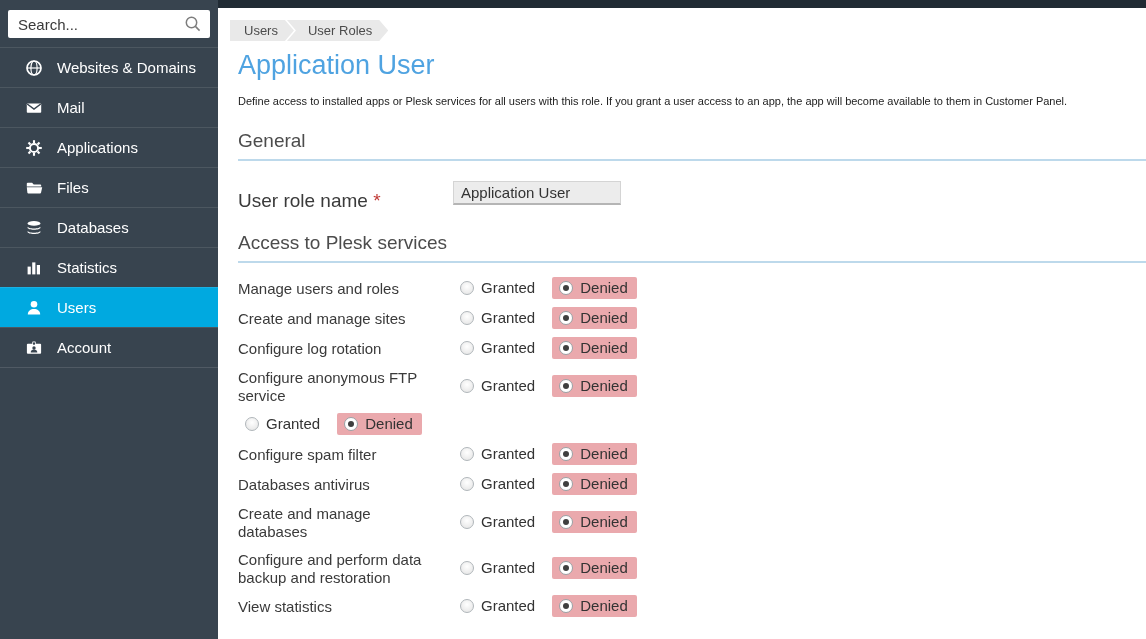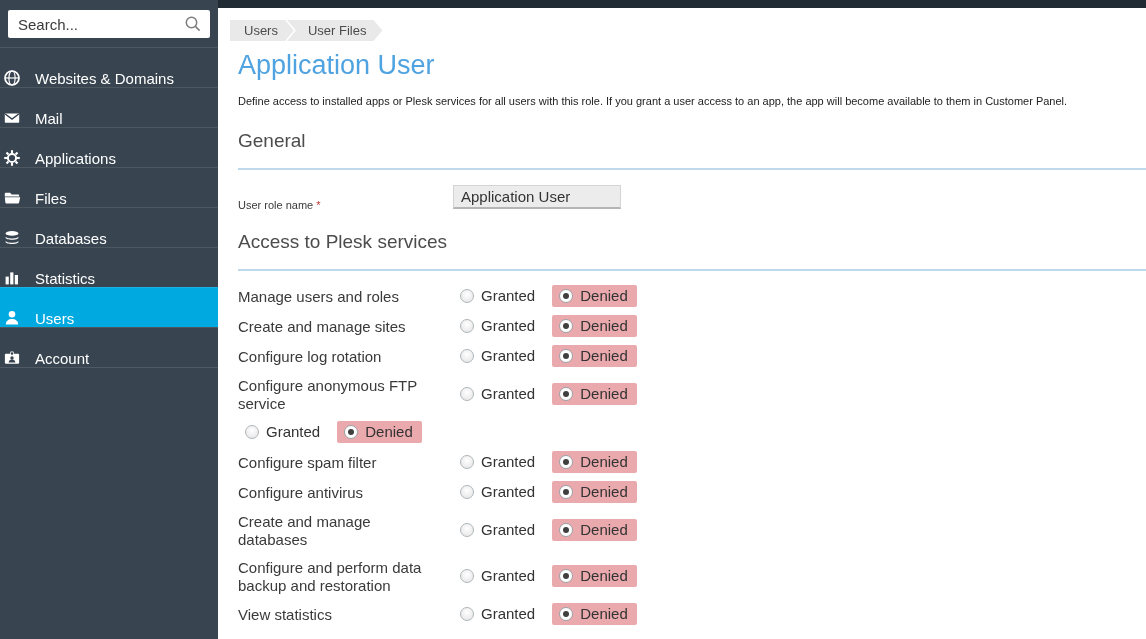--- a/index.html
+++ b/index.html
@@ -23,46 +23,46 @@
   .sidebar{position:absolute;left:0;top:0;bottom:0;width:218px;background:var(--sidebar-bg);z-index:4;}
   .search-wrap{position:relative;padding:10px 8px 9px 8px;}
   .search-input{
     width:100%;height:28px;border:none;border-radius:2px;background:#fff;
     font-family:inherit;font-size:15px;color:#333;padding:0 32px 0 10px;outline:none;
   }
   .search-input::placeholder{color:#3a3a3a;opacity:1;}
   .search-icon{position:absolute;right:16px;top:15px;width:18px;height:18px;cursor:pointer;}
   .nav{border-bottom:1px solid rgba(255,255,255,0.12);}
   .nav-item{
-    display:flex;align-items:flex-end;height:40px;border-top:1px solid rgba(255,255,255,0.10);
-    padding-left:2px;color:#fff;font-size:15px;cursor:pointer;
+    display:flex;align-items:center;height:40px;border-top:1px solid rgba(255,255,255,0.10);
+    padding-left:24px;color:#fff;font-size:15px;cursor:pointer;
   }
   .nav-item.selected{background:var(--selected-item-bg);}
   .nav-icon{width:20px;height:18px;margin-right:13px;display:flex;align-items:center;justify-content:center;flex:0 0 20px;}
   .nav-icon svg{display:block;}
   
   .content{position:absolute;left:218px;top:8px;right:0;bottom:0;background:#fff;padding-left:20px;overflow:hidden;}
   .breadcrumb{display:flex;margin:12px 0 0 -8px;height:21px;}
   .crumb{
     background:#e9e9e9;color:#4b4b4b;font-size:13px;line-height:21px;
     padding:0 16px 0 14px;cursor:pointer;
     clip-path:polygon(0 0, calc(100% - 9px) 0, 100% 50%, calc(100% - 9px) 100%, 0 100%);
   }
   .crumb + .crumb{
     margin-left:-7px;padding-left:21px;
     clip-path:polygon(0 0, calc(100% - 9px) 0, 100% 50%, calc(100% - 9px) 100%, 0 100%, 9px 50%);
   }
   .page-title{font-size:27px;font-weight:400;color:var(--title-color);margin:9px 0 0 0;}
   .page-desc{font-size:11px;color:#222;line-height:1.45;margin:13px 0 0 0;max-width:910px;}
   .section-heading{
     font-size:19px;font-weight:400;color:#4c4c4c;
-    margin:20px 0 0 0;padding-bottom:16px;border-bottom:2px solid var(--heading-underline);
+    margin:20px 0 0 0;padding-bottom:7px;border-bottom:2px solid var(--heading-underline);
   }
   .form-row{display:flex;align-items:center;margin-top:13px;}
-  .form-label{width:195px;margin-right:20px;font-size:11px;color:#3a3a3a;margin-top:16px;}
+  .form-label{width:195px;margin-right:20px;font-size:19px;color:#3a3a3a;margin-top:16px;}
   .req{color:var(--required-asterisk);}
   .role-input{
     width:168px;height:24px;background:#ececec;border:1px solid #d4d4d4;border-bottom:2px solid #b5b5b5;
     font-family:inherit;font-size:15px;color:#333;padding:0 7px;outline:none;
   }
   .services{margin-top:14px;}
   .service-row{display:flex;align-items:center;margin-top:8px;}
   .service-row:first-child{margin-top:0;}
   .service-label{width:195px;margin-right:20px;font-size:15px;color:#3a3a3a;line-height:18px;padding-top:2px;}
   .options{display:flex;align-items:flex-start;}
@@ -200,21 +200,21 @@
           </svg>
         </span>
     <span class="nav-label">Account</span>
   </div>
 </div>
 </div>
 
 <div class="content">
   <div class="breadcrumb">
     <span class="crumb">Users</span>
-    <span class="crumb">User Files</span>
+    <span class="crumb">User Roles</span>
   </div>
 
   <h1 class="page-title">Application User</h1>
   <p class="page-desc">Define access to installed apps or Plesk services for all users with this role. If you grant a user access to an app, the app will become available to them in Customer Panel.</p>
 
   <h2 class="section-heading">General</h2>
   <div class="form-row">
     <span class="form-label">
       <span>User role name</span>
       <span class="req">*</span>
@@ -301,21 +301,21 @@
         <span class="option-label">Granted</span>
       </span>
       <span class="option option-denied sel-denied">
         <span class="radio checked"></span>
         <span class="option-label">Denied</span>
       </span>
     </span>
   </div>
 
   <div class="service-row">
-    <span class="service-label">Configure antivirus</span>
+    <span class="service-label">Databases antivirus</span>
     <span class="options">
       <span class="option option-granted">
         <span class="radio"></span>
         <span class="option-label">Granted</span>
       </span>
       <span class="option option-denied sel-denied">
         <span class="radio checked"></span>
         <span class="option-label">Denied</span>
       </span>
     </span>

